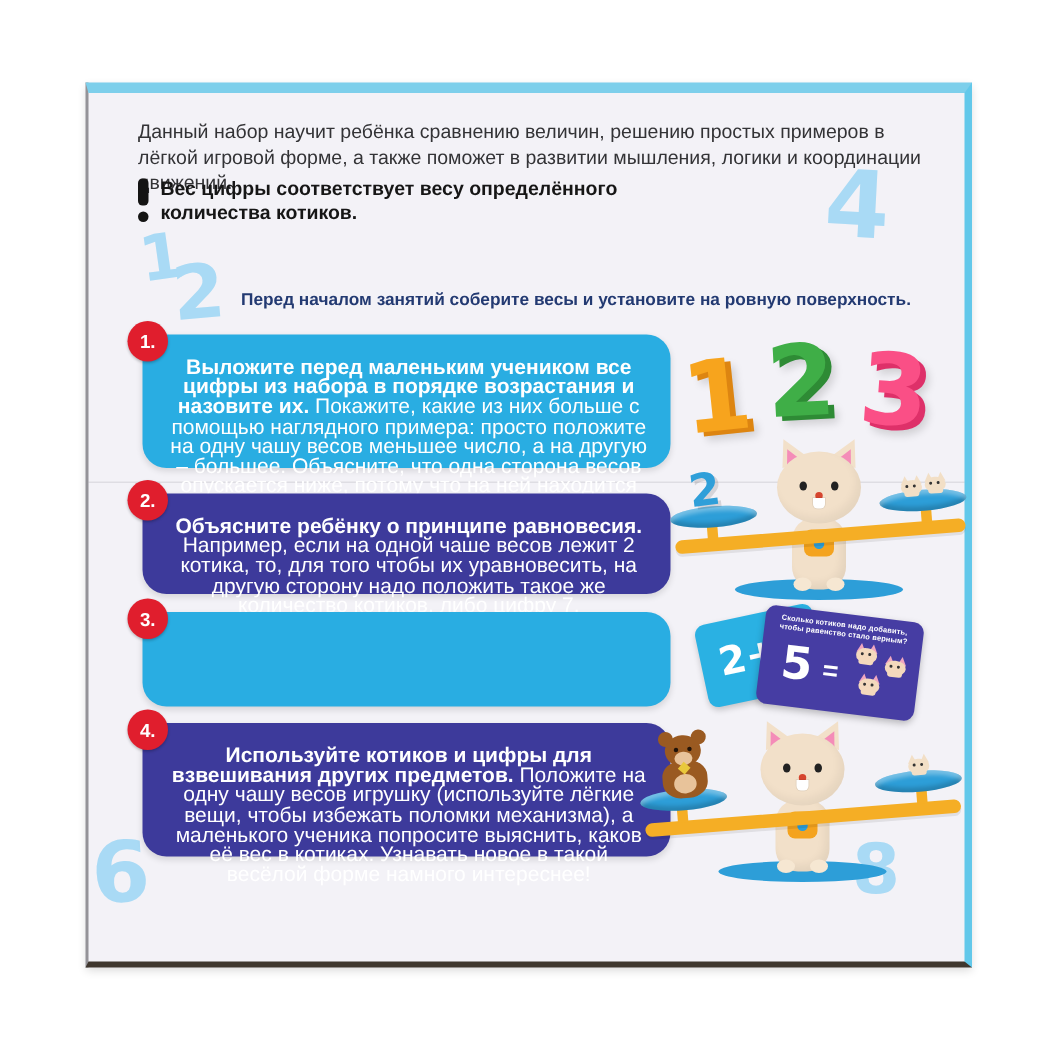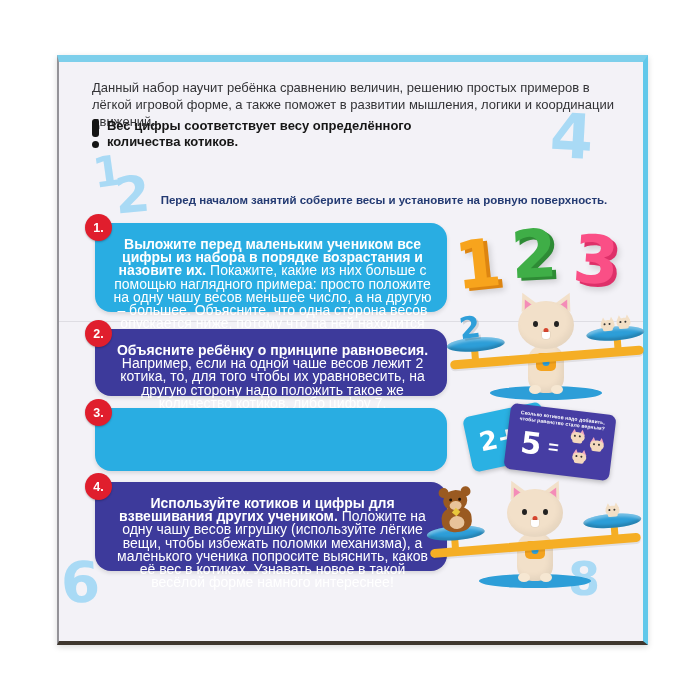--- a/index.html
+++ b/index.html
@@ -262,21 +262,21 @@
                 <div class="m-head"></div>
                 <div class="m-eyes"></div>
                 <div class="m-body"></div>
             </div>
           </div>
         </div>
       </div>
 
       <section class="step-card c-purple step-4">
         <div class="step-badge">4.</div>
-        <p class="step-text"><b>Используйте котиков и цифры для взвешивания других учеником.</b> <span>Положите на одну чашу весов игрушку (используйте лёгкие вещи, чтобы избежать поломки механизма), а маленького ученика попросите выяснить, каков её вес в котиках. Узнавать новое в такой весёлой форме намного интереснее!</span></p>
+        <p class="step-text"><b>Используйте котиков и цифры для взвешивания других предметов.</b> <span>Положите на одну чашу весов игрушку (используйте лёгкие вещи, чтобы избежать поломки механизма), а маленького ученика попросите выяснить, каков её вес в котиках. Узнавать новое в такой весёлой форме намного интереснее!</span></p>
       </section>
 
       <div class="scale scale-2">
         <div class="s-base"></div>
         <div class="cat">
           <div class="ear el"></div>
             <div class="ear er"></div>
           <div class="ear-in eil"></div>
             <div class="ear-in eir"></div>
           <div class="cat-body"></div>

